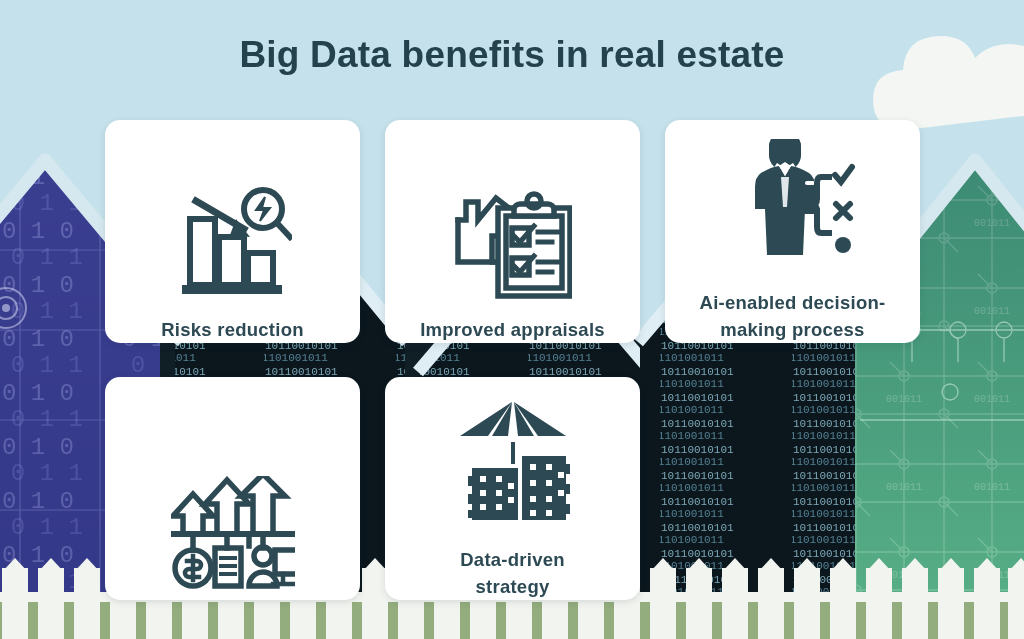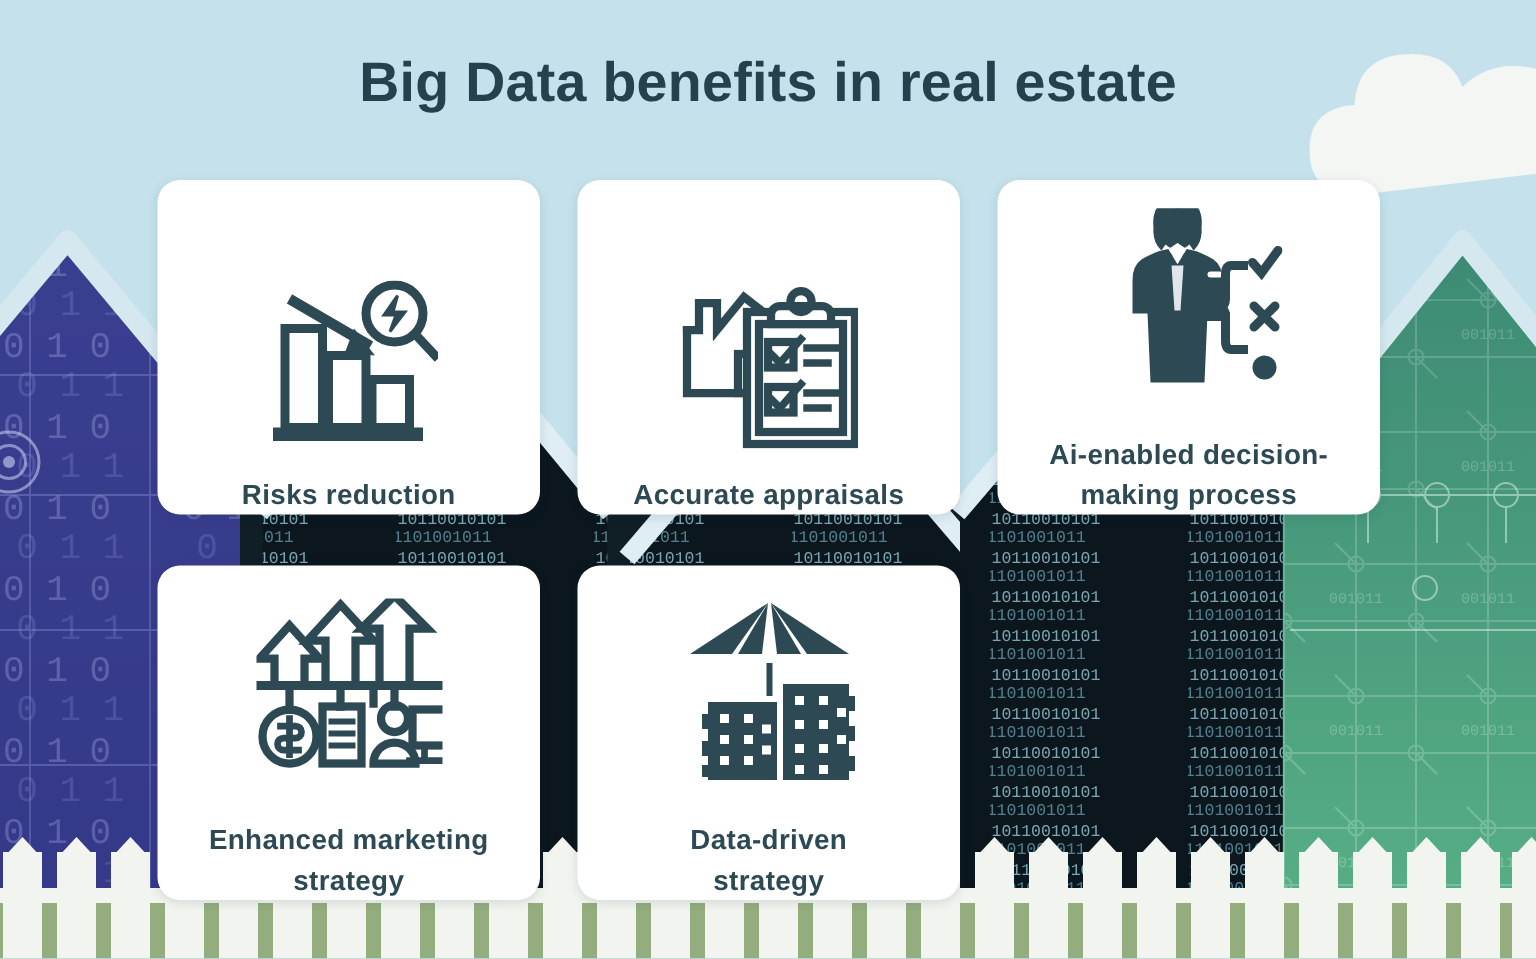--- a/index.html
+++ b/index.html
@@ -284,21 +284,21 @@
         <rect x="58" y="42" width="17" height="17"></rect>
         <polyline points="60,50 66,56 80,40" stroke-width="5"></polyline>
         <path d="M84 46 H104" stroke-width="5"></path>
         <path d="M84 56 H98" stroke-width="5"></path>
         <rect x="58" y="72" width="17" height="17"></rect>
         <polyline points="60,80 66,86 80,70" stroke-width="5"></polyline>
         <path d="M84 76 H104" stroke-width="5"></path>
         <path d="M84 86 H98" stroke-width="5"></path>
       </svg>
     </div>
-    <div class="label">Accurate appraisals</div>
+    <div class="label">Improved appraisals</div>
   </div>
 
   <div class="card r2">
     <div class="icon-wrap">
       <svg width="124" height="126" viewBox="0 0 124 126" fill="none" stroke="#2d4a54">
         <g fill="#2d4a54" stroke="none">
           <path d="M38 8 a16 16 0 0 1 32 0 v6 a16 16 0 0 1 -32 0 Z"></path>
           <circle cx="54" cy="16" r="16"></circle>
           <path d="M38 12 h32 v-4 a16 16 0 0 0 -32 0 Z" fill="#2d4a54"></path>
           <path d="M46 24 q8 7 16 0 l4 6 h-24 Z" fill="#fff"></path>
@@ -333,22 +333,20 @@
         <circle cx="22" cy="92" r="18"></circle>
         <path d="M22 80 V104 M16 85 h10 a4 4 0 0 1 0 8 h-8 a4 4 0 0 0 0 8 h10" stroke-width="4.5"></path>
         <rect x="44" y="72" width="26" height="38"></rect>
         <path d="M50 82 h14 M50 90 h14 M50 98 h14" stroke-width="4"></path>
         <circle cx="92" cy="80" r="9"></circle>
         <path d="M78 110 a14 14 0 0 1 28 0 Z"></path>
         <rect x="104" y="74" width="30" height="24"></rect>
         <path d="M112 98 V108 M102 108 h22" stroke-width="4.5"></path>
       </svg>
     </div>
-    <div class="label">Enhanced marketing
-strategy</div>
   </div>
 
   <div class="card r2">
     <div class="icon-wrap">
       <svg width="126" height="122" viewBox="0 0 126 122" fill="#2d4a54" stroke="none">
 
         <path d="M62 4 L10 38 L38 38 Z"></path>
         <path d="M62 4 L42 38 L58 38 Z"></path>
         <path d="M64 4 L68 38 L84 38 Z"></path>
         <path d="M64 4 L116 38 L88 38 Z"></path>

